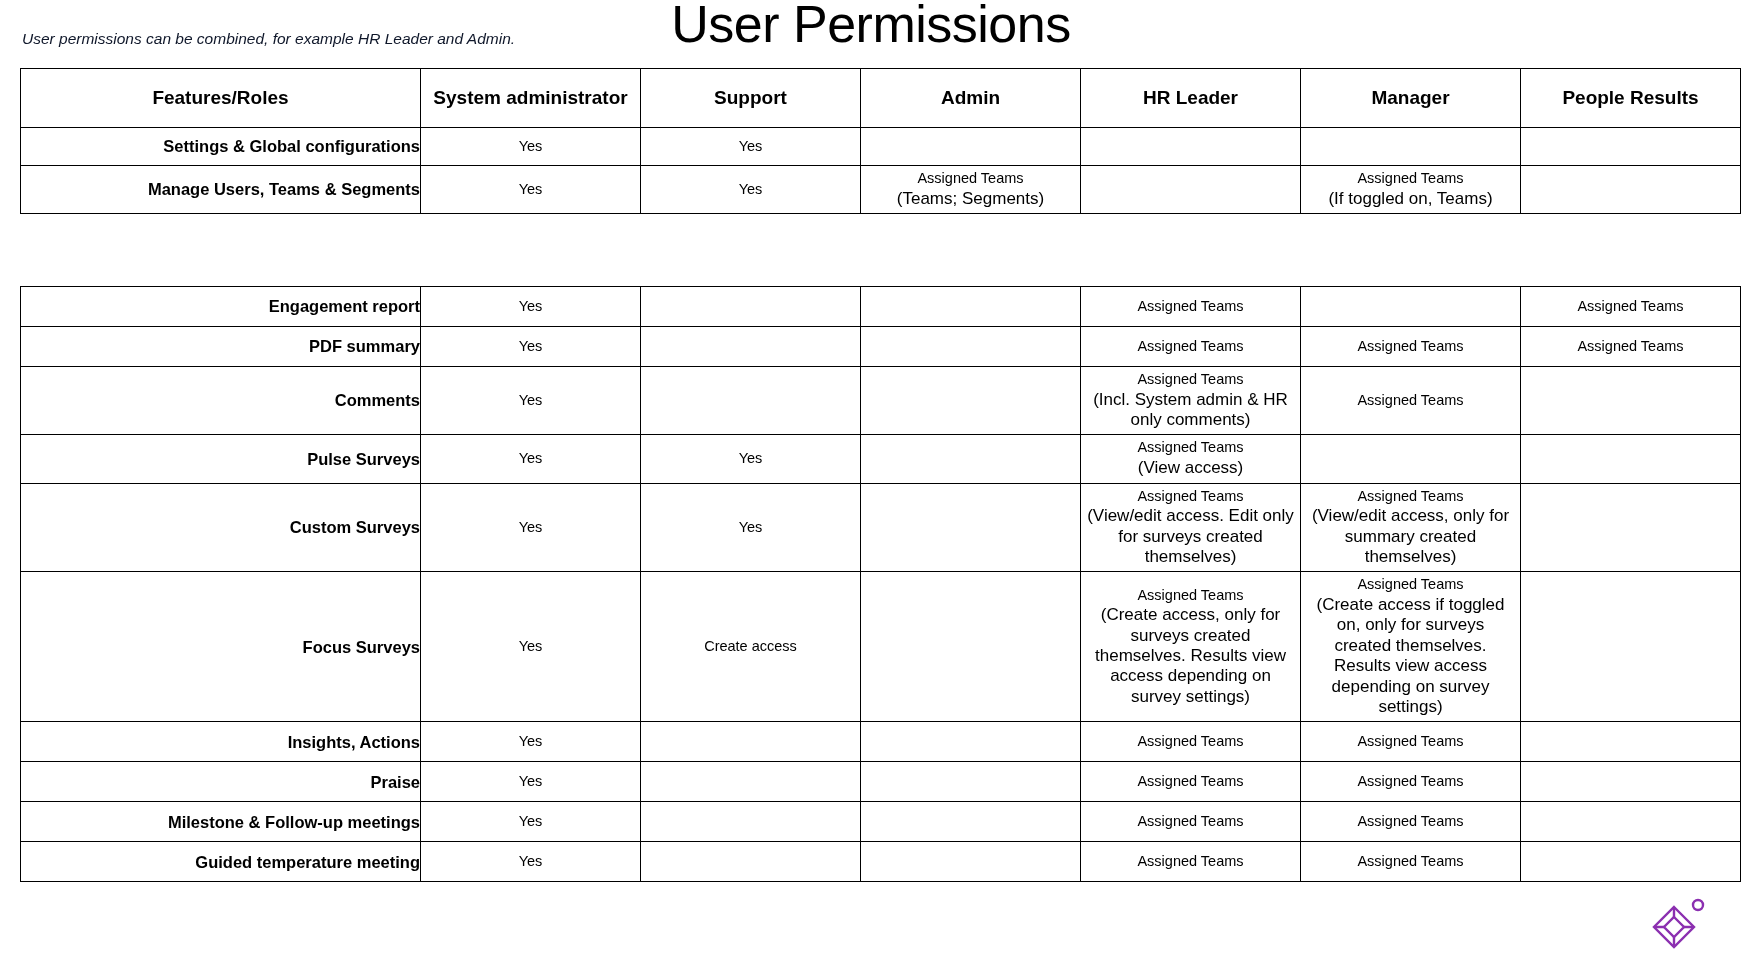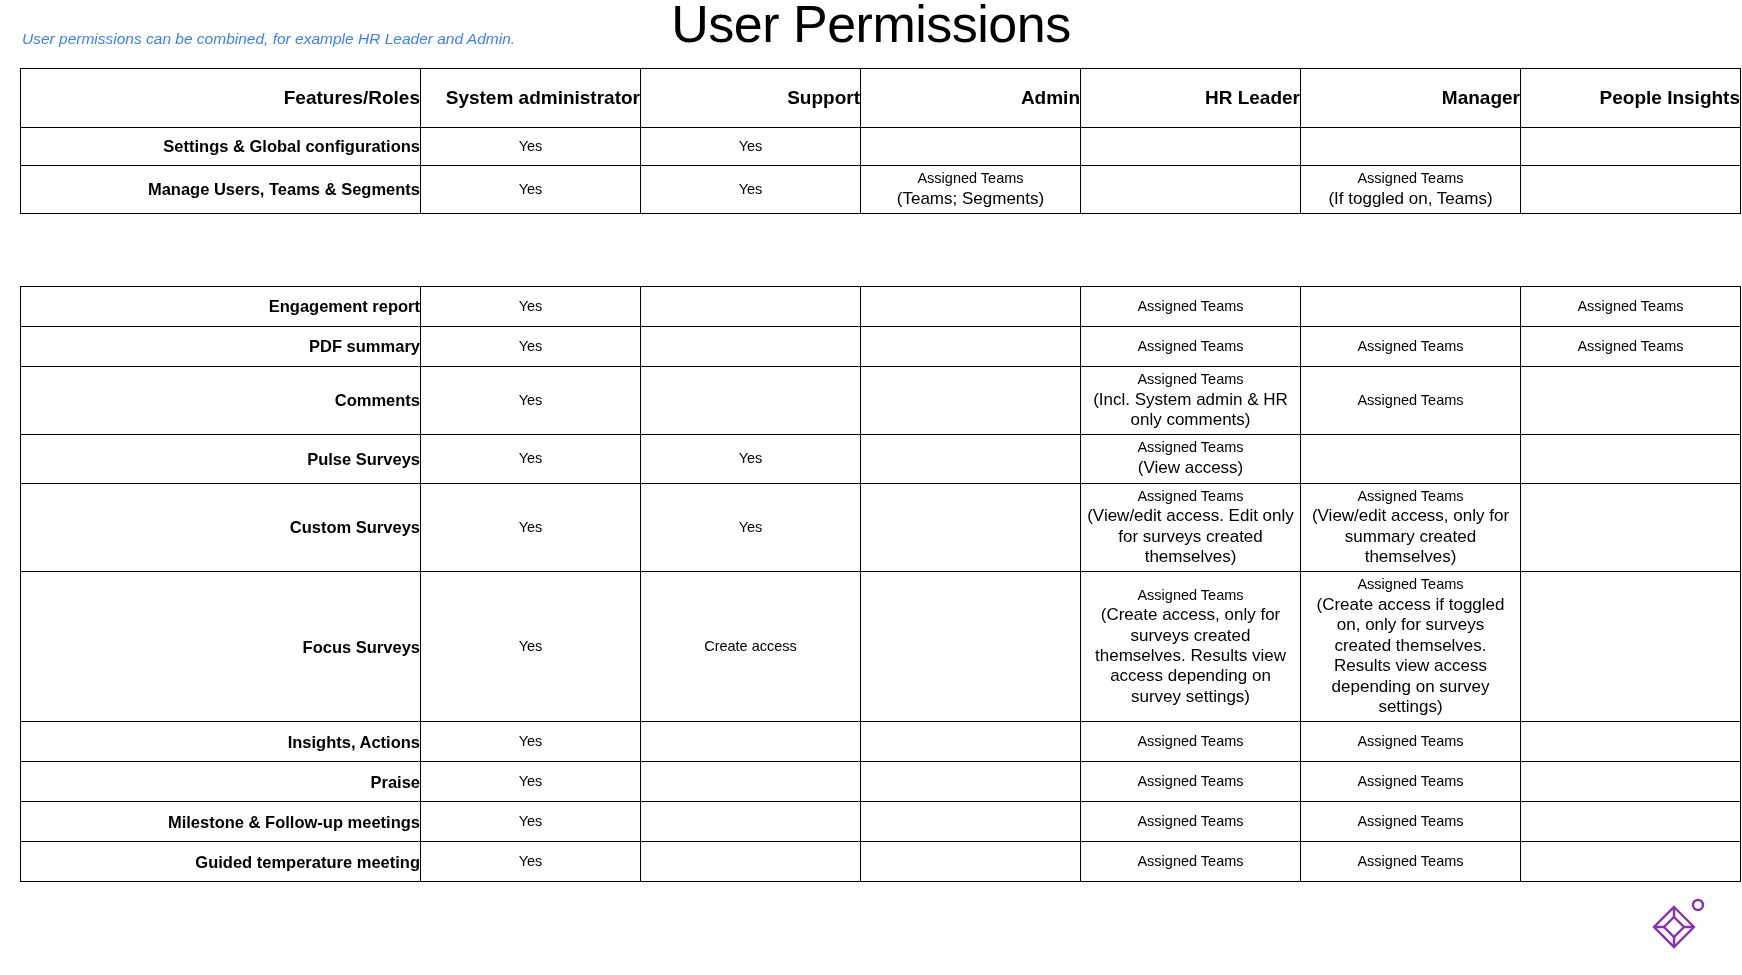--- a/index.html
+++ b/index.html
@@ -31,38 +31,38 @@
     letter-spacing: -0.5px;
     line-height: 1.1;
   }
   .subtitle {
     position: absolute;
     top: 30px;
     left: 22px;
     font-size: 15.5px;
     font-style: italic;
     font-weight: 400;
-    color: #3b82f6;
+    color: #0f172a;
   }
   table {
     border-collapse: collapse;
     table-layout: fixed;
     width: 1720px;
     margin-left: 20px;
   }
   table td, table th {
     border: 1.5px solid #000000;
     vertical-align: middle;
     padding: 0;
   }
   .t-head th {
     height: 58px;
     font-size: 19px;
     font-weight: bold;
-    text-align: right;
+    text-align: center;
     line-height: 1.15;
   }
   .feat-col { width: 400px; }
   .role-col { width: 220px; }
   .feat-cell {
     font-size: 16.5px;
     font-weight: bold;
     padding: 6px 0 6px 12px;
     text-align: right;
     line-height: 1.25;
@@ -116,21 +116,21 @@
         <col class="role-col">
     </colgroup>
     <thead>
       <tr class="t-head">
         <th>Features/Roles</th>
         <th>System administrator</th>
         <th>Support</th>
         <th>Admin</th>
         <th>HR Leader</th>
         <th>Manager</th>
-        <th>People Insights</th>
+        <th>People Results</th>
       </tr>
     </thead>
     <tbody id="tbody-admin">
         <tr class="r-h1">
           <td class="feat-cell">Settings &amp; Global configurations</td>
           <td class="val-cell"><span>Yes</span></td>
           <td class="val-cell"><span>Yes</span></td>
           <td class="val-cell"></td>
           <td class="val-cell"></td>
           <td class="val-cell"></td>

